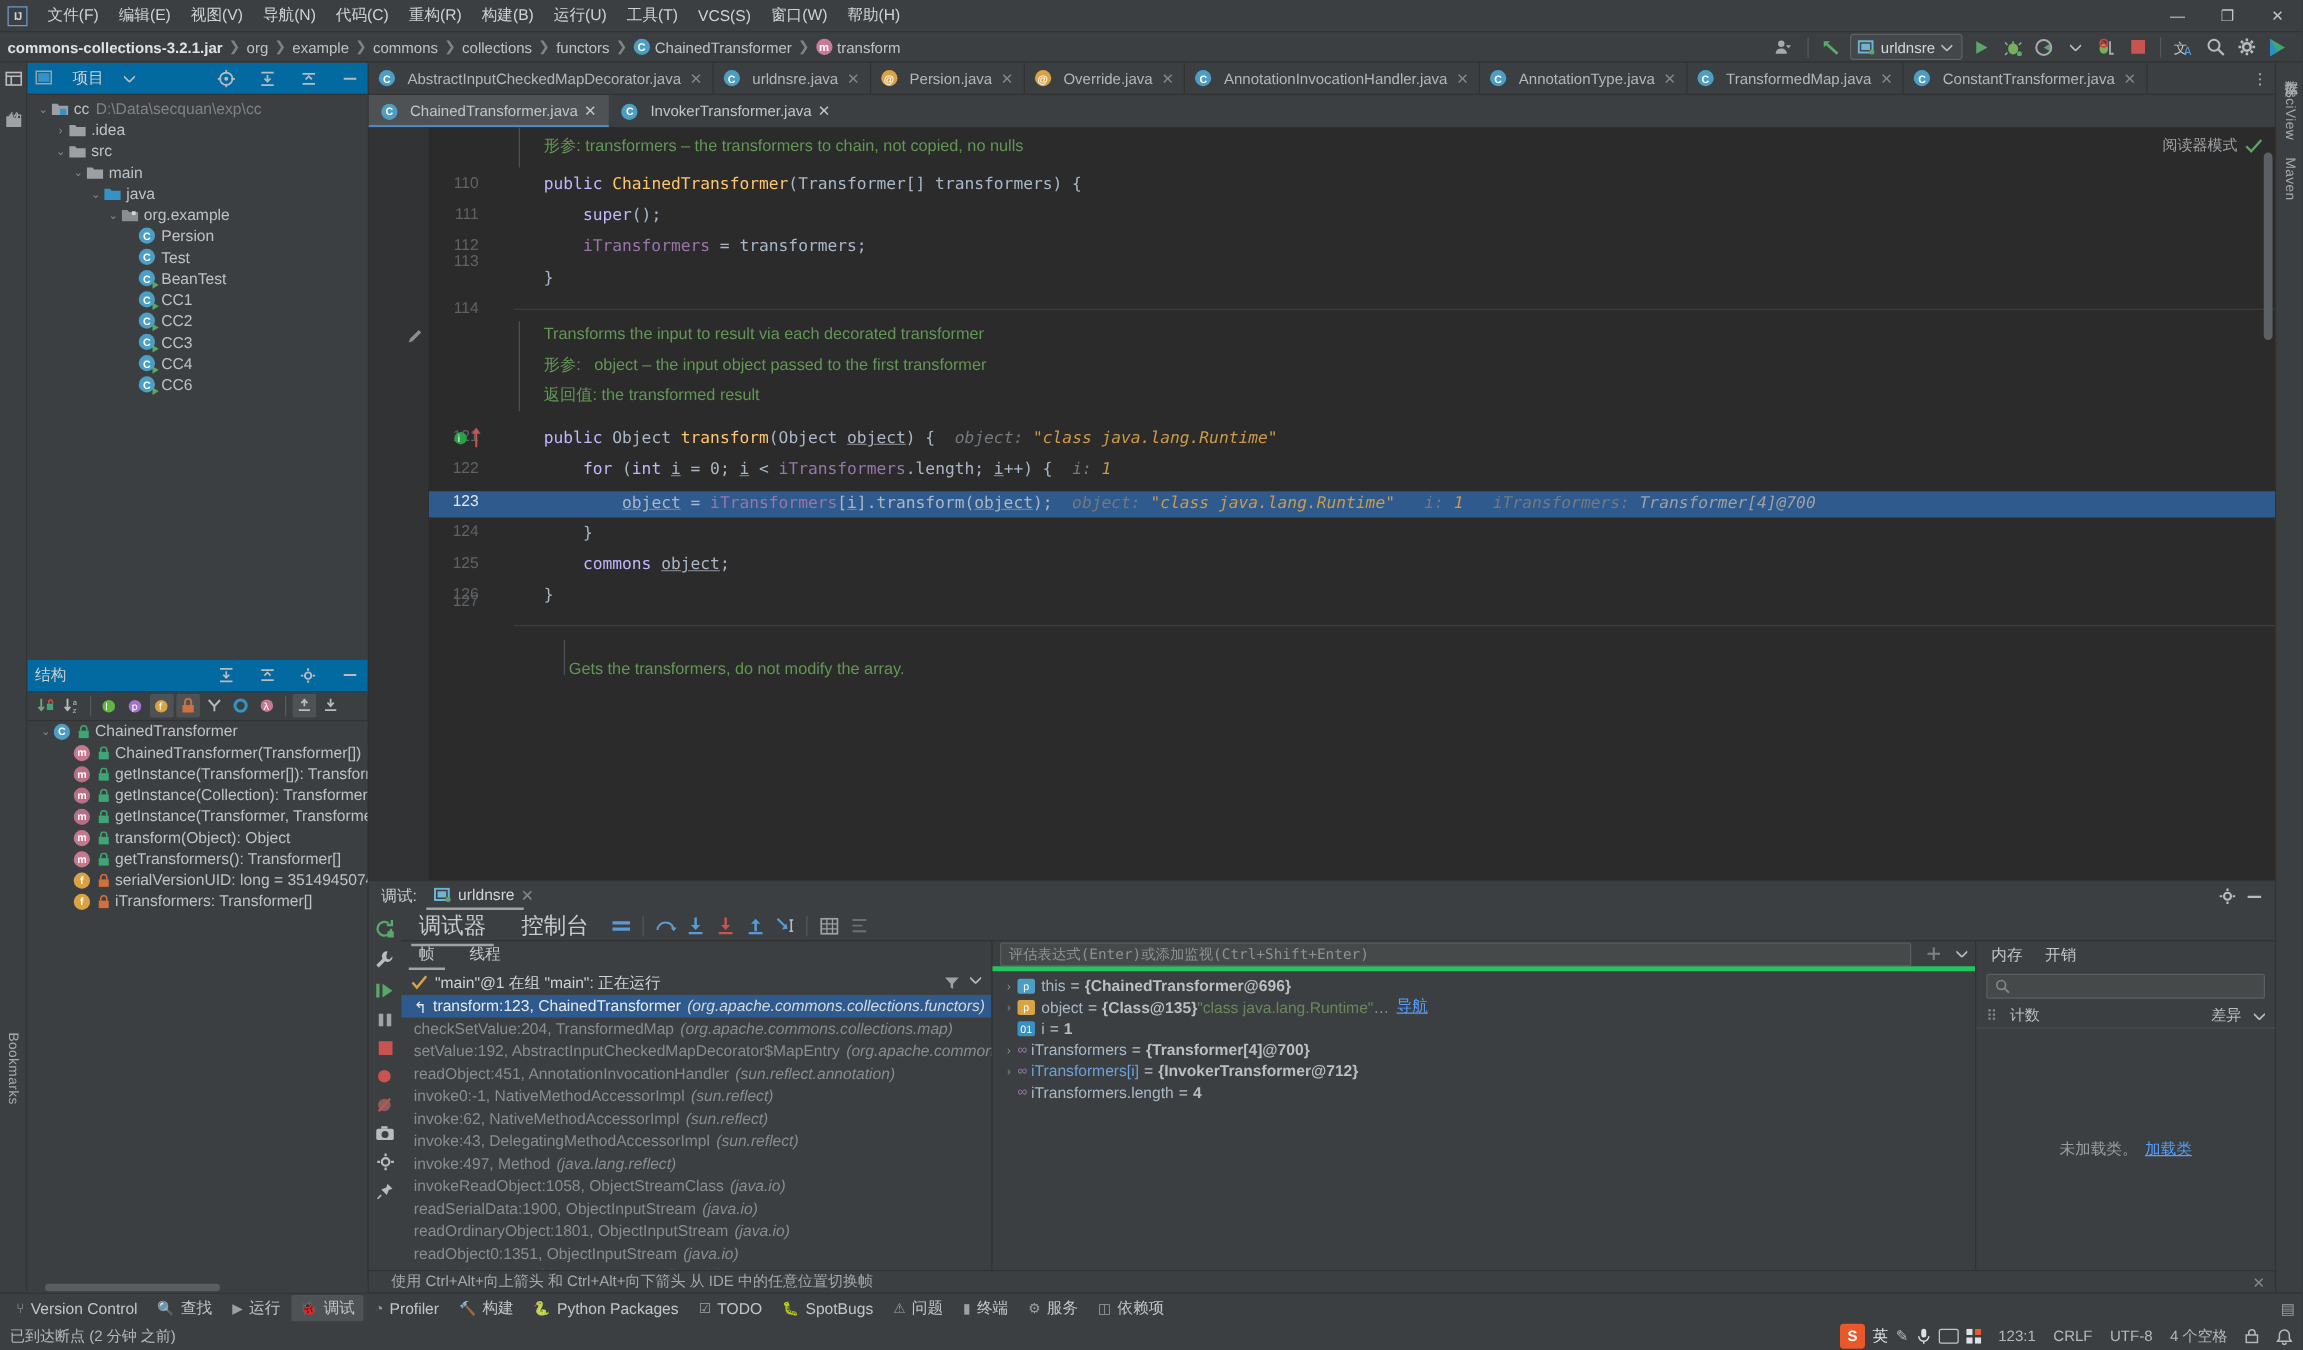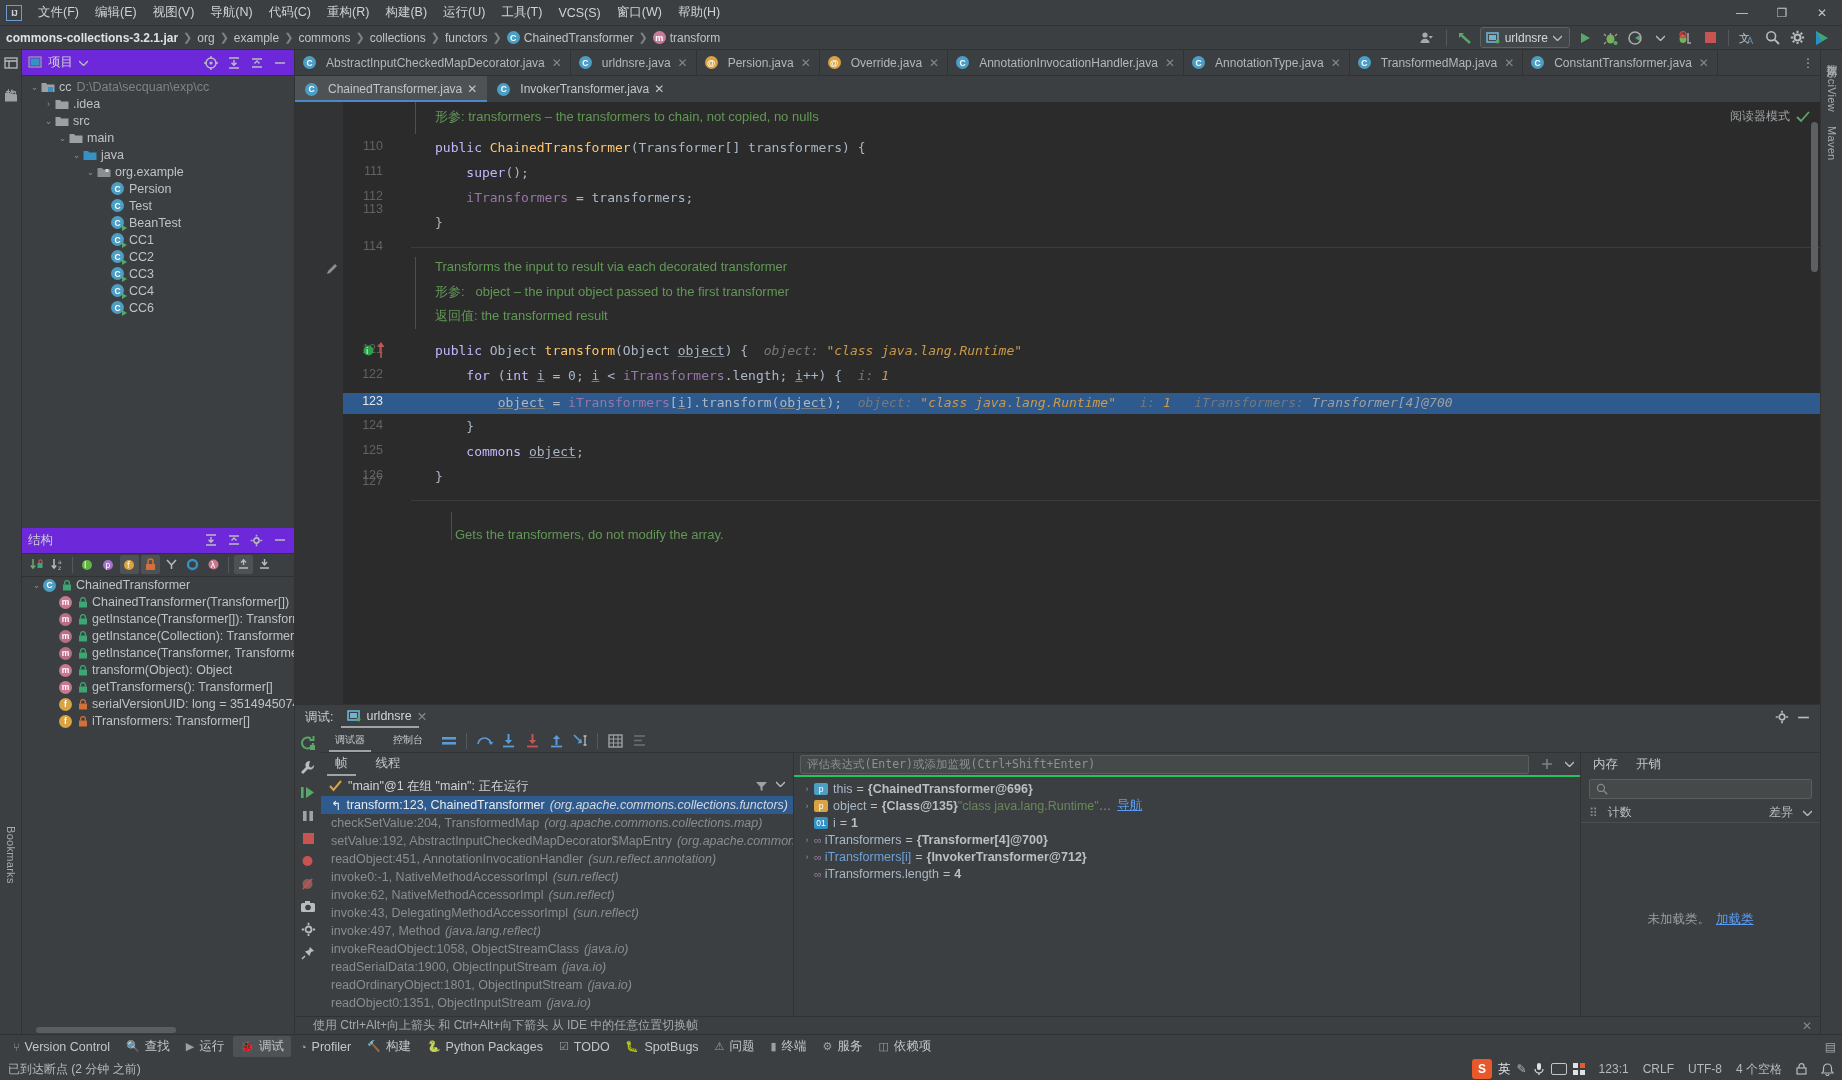--- a/index.html
+++ b/index.html
@@ -64,22 +64,22 @@
   }
   .rail-txt { writing-mode: vertical-rl; font-size: 11px; color: #a8abad; letter-spacing: .3px; }
   .right-rail {
     width: 22px; background: #3c3f41; border-left: 1px solid #323232;
     display: flex; flex-direction: column; align-items: center; padding-top: 6px; gap: 14px; flex: none;
   }
 
   
   .leftcol { width: 273px; background: #3c3f41; display: flex; flex-direction: column; flex: none; border-right: 1px solid #323232;}
   .panel-head {
-    height: 26px; display: flex; align-items: center; padding: 0 6px; gap: 6px;
-    background: #6d28d9; border-bottom: 1px solid #323232; flex: none;
+    height: 26px; display: flex; align-items: center; padding: 0 6px; gap: 16px;
+    background: #0369a1; border-bottom: 1px solid #323232; flex: none;
   }
   .panel-title { font-size: 12.5px; color: #cdd0d2; }
   .panel-head .spacer { margin-left: auto; }
   .hdr-ico { width: 17px; height: 17px; display:flex;align-items:center;justify-content:center; }
   .tree { flex: 1; overflow: hidden; background: #3c3f41; padding-top: 2px; }
   .trow { display: flex; align-items: center; height: 17px; font-size: 12.5px; color: #bfc2c4; white-space: nowrap; }
   .chev { width: 13px; display: inline-flex; justify-content: center; color: #8d9194; font-size: 9px; flex:none;}
   .ficon { width: 14px; height: 14px; margin-right: 4px; flex: none; display:flex;align-items:center;justify-content:center;}
   .fpath { color: #808386; margin-left: 5px; }
   .cicon {
@@ -147,37 +147,37 @@
   .debug-panel { height: 330px; background: #3c3f41; display: flex; flex-direction: column; flex: none; border-top: 1px solid #323232;}
   .dbg-title { height: 24px; display: flex; align-items: center; padding: 0 10px; gap: 8px; flex:none; }
   .dbg-title .lbl { font-size: 12.5px; color: #cdd0d2; }
   .dbg-tab { display: flex; align-items: center; gap: 5px; font-size: 12.5px; color: #d2d5d7; position: relative; padding: 2px 6px 4px; }
   .dbg-tab::after { content:''; position:absolute; left:0; right:14px; bottom:0; height:2px; background:#9fa3a6; }
   .dbg-title .right { margin-left:auto; display:flex; gap:8px; align-items:center;}
   .dbg-main { flex: 1; display: flex; min-height: 0; }
   .dbg-rail { width: 26px; background: #3c3f41; display:flex; flex-direction:column; align-items:center; gap: 9px; padding-top: 6px; flex:none;}
   .dbg-content { flex: 1; display: flex; flex-direction: column; min-width: 0; }
   .dbg-toolbar { height: 24px; display:flex; align-items:center; gap: 4px; padding: 0 2px; flex:none; border-bottom: 1px solid #323232;}
-  .dbg-tb-tab { font-size: 10px; color: #c9cccf; padding: 3px 12px 5px; position: relative;}
+  .dbg-tb-tab { font-size: 18px; color: #c9cccf; padding: 3px 12px 5px; position: relative;}
   .dbg-tb-tab.active::after{content:'';position:absolute;left:6px;right:6px;bottom:0;height:2px;background:#9fa3a6;}
   .dbg-split { flex: 1; display: flex; min-height: 0; }
   .frames-pane { width: 473px; display: flex; flex-direction: column; border-right: 1px solid #323232; flex:none;}
   .frames-tabs { height: 23px; display: flex; align-items: center; flex:none;}
   .ft { font-size: 12.5px; color: #c5c8ca; padding: 2px 14px 4px; position: relative;}
   .ft.active::after{content:'';position:absolute;left:6px;right:6px;bottom:0;height:2px;background:#9fa3a6;}
   .frames-list { flex:1; overflow:hidden; background:#3c3f41; }
   .thread-row { display:flex; align-items:center; height:20px; padding-left:8px; gap:6px; font-size:12.5px; color:#d0d3d5;}
   .thread-row .fl { margin-left:auto; display:flex; gap:8px; padding-right:8px;}
   .frame-row { display:flex; align-items:center; height:18px; padding-left:10px; font-size:12.5px; color:#9a9da0; white-space:nowrap;}
   .frame-row.sel { background:#2f5a8e; color:#e6e9eb; }
   .frame-row.dim { color: #8a8d8f; }
   .frame-row .pkg { font-style: italic; margin-left: 5px; }
   .frame-row.sel .pkg { color:#d3d7da; }
   .vars-pane { flex: 1; display:flex; flex-direction:column; min-width:0; }
-  .eval-row { height:24px; display:flex; align-items:center; padding: 0 6px; gap:12px; flex:none; border-bottom:2px solid #22c55e;}
+  .eval-row { height:24px; display:flex; align-items:center; padding: 0 6px; gap:12px; flex:none; border-bottom:4px solid #22c55e;}
   .eval-input {
     flex:1; height:19px; background:#45494a; border:1px solid #5a5e60; border-radius:2px;
     display:flex; align-items:center; padding: 0 6px; color:#8d9194;
     font-family:"DejaVu Sans Mono", monospace; font-size:11.5px;
   }
   .vars-list { flex:1; overflow:hidden; padding-top:3px; }
   .vrow { display:flex; align-items:center; height:17px; font-size:12.5px; color:#bcbfc1; white-space:nowrap; padding-left:6px;}
   .vchev { width:14px; color:#8d9194; font-size:9px; display:inline-flex; justify-content:center; flex:none;}
   .vicon { width:14px; height:12px; margin-right:5px; flex:none; display:flex; align-items:center; justify-content:center;
            font-size:8.5px; color:#fff; border-radius:2px;}

